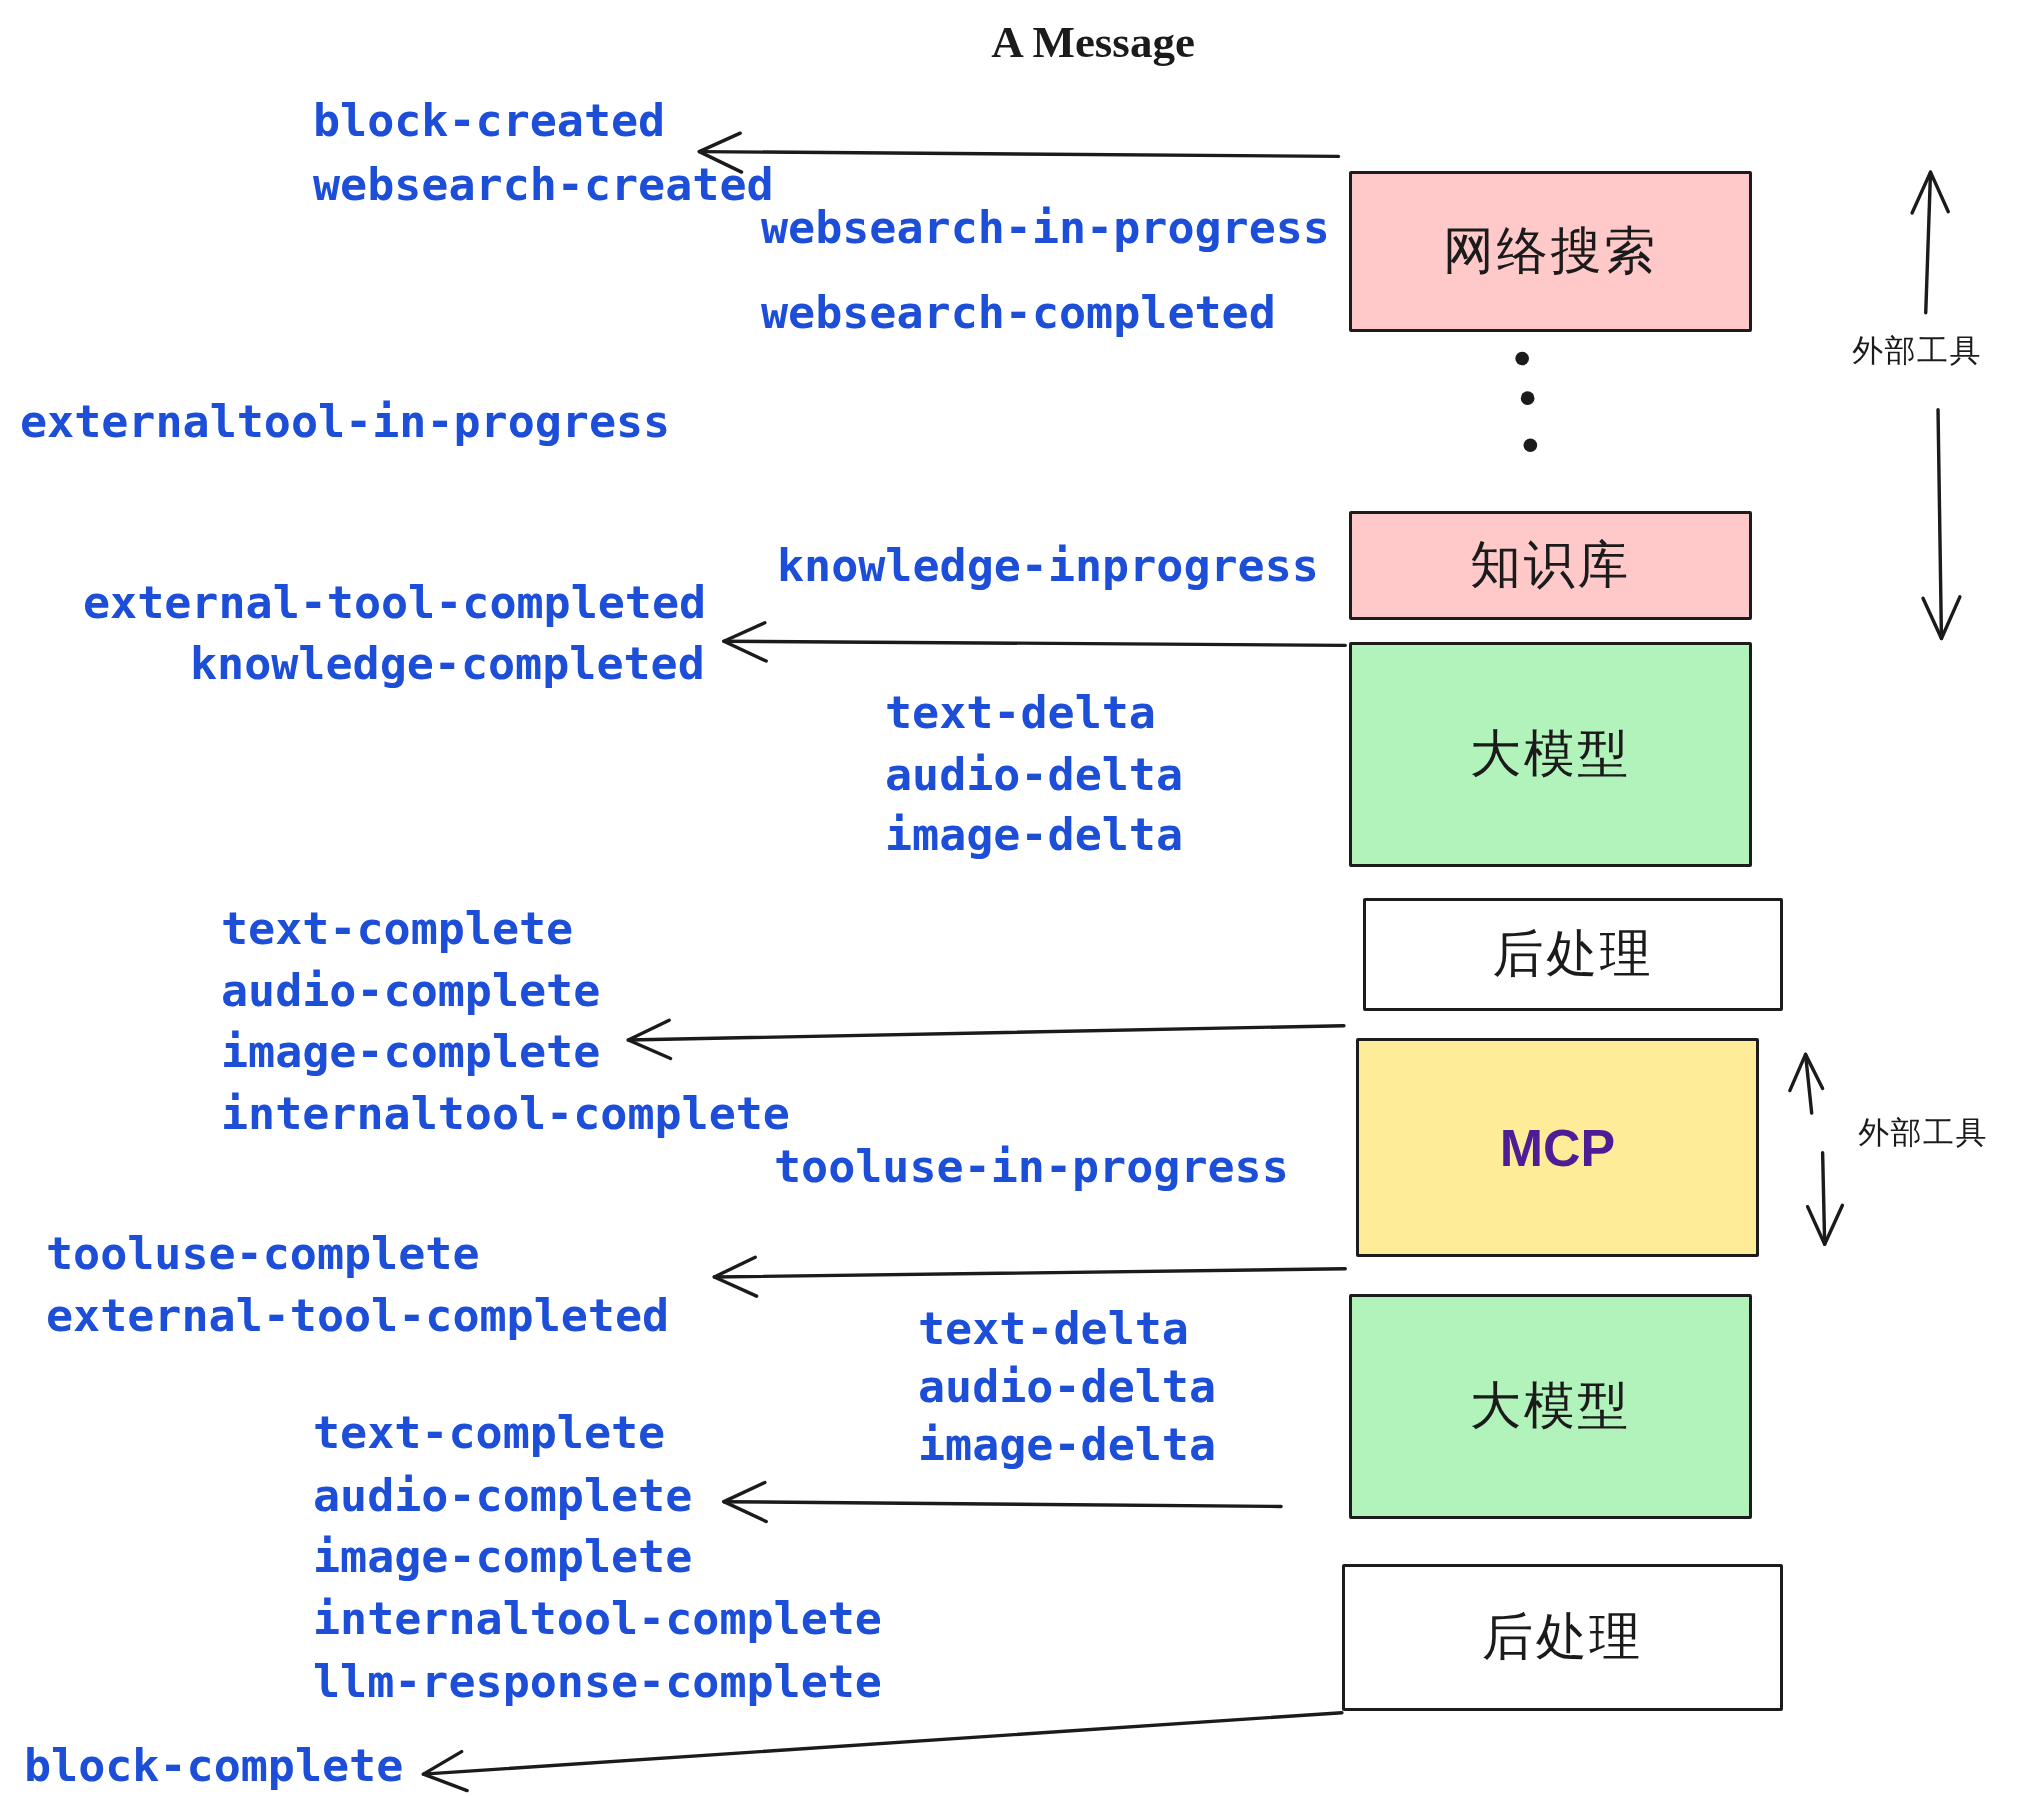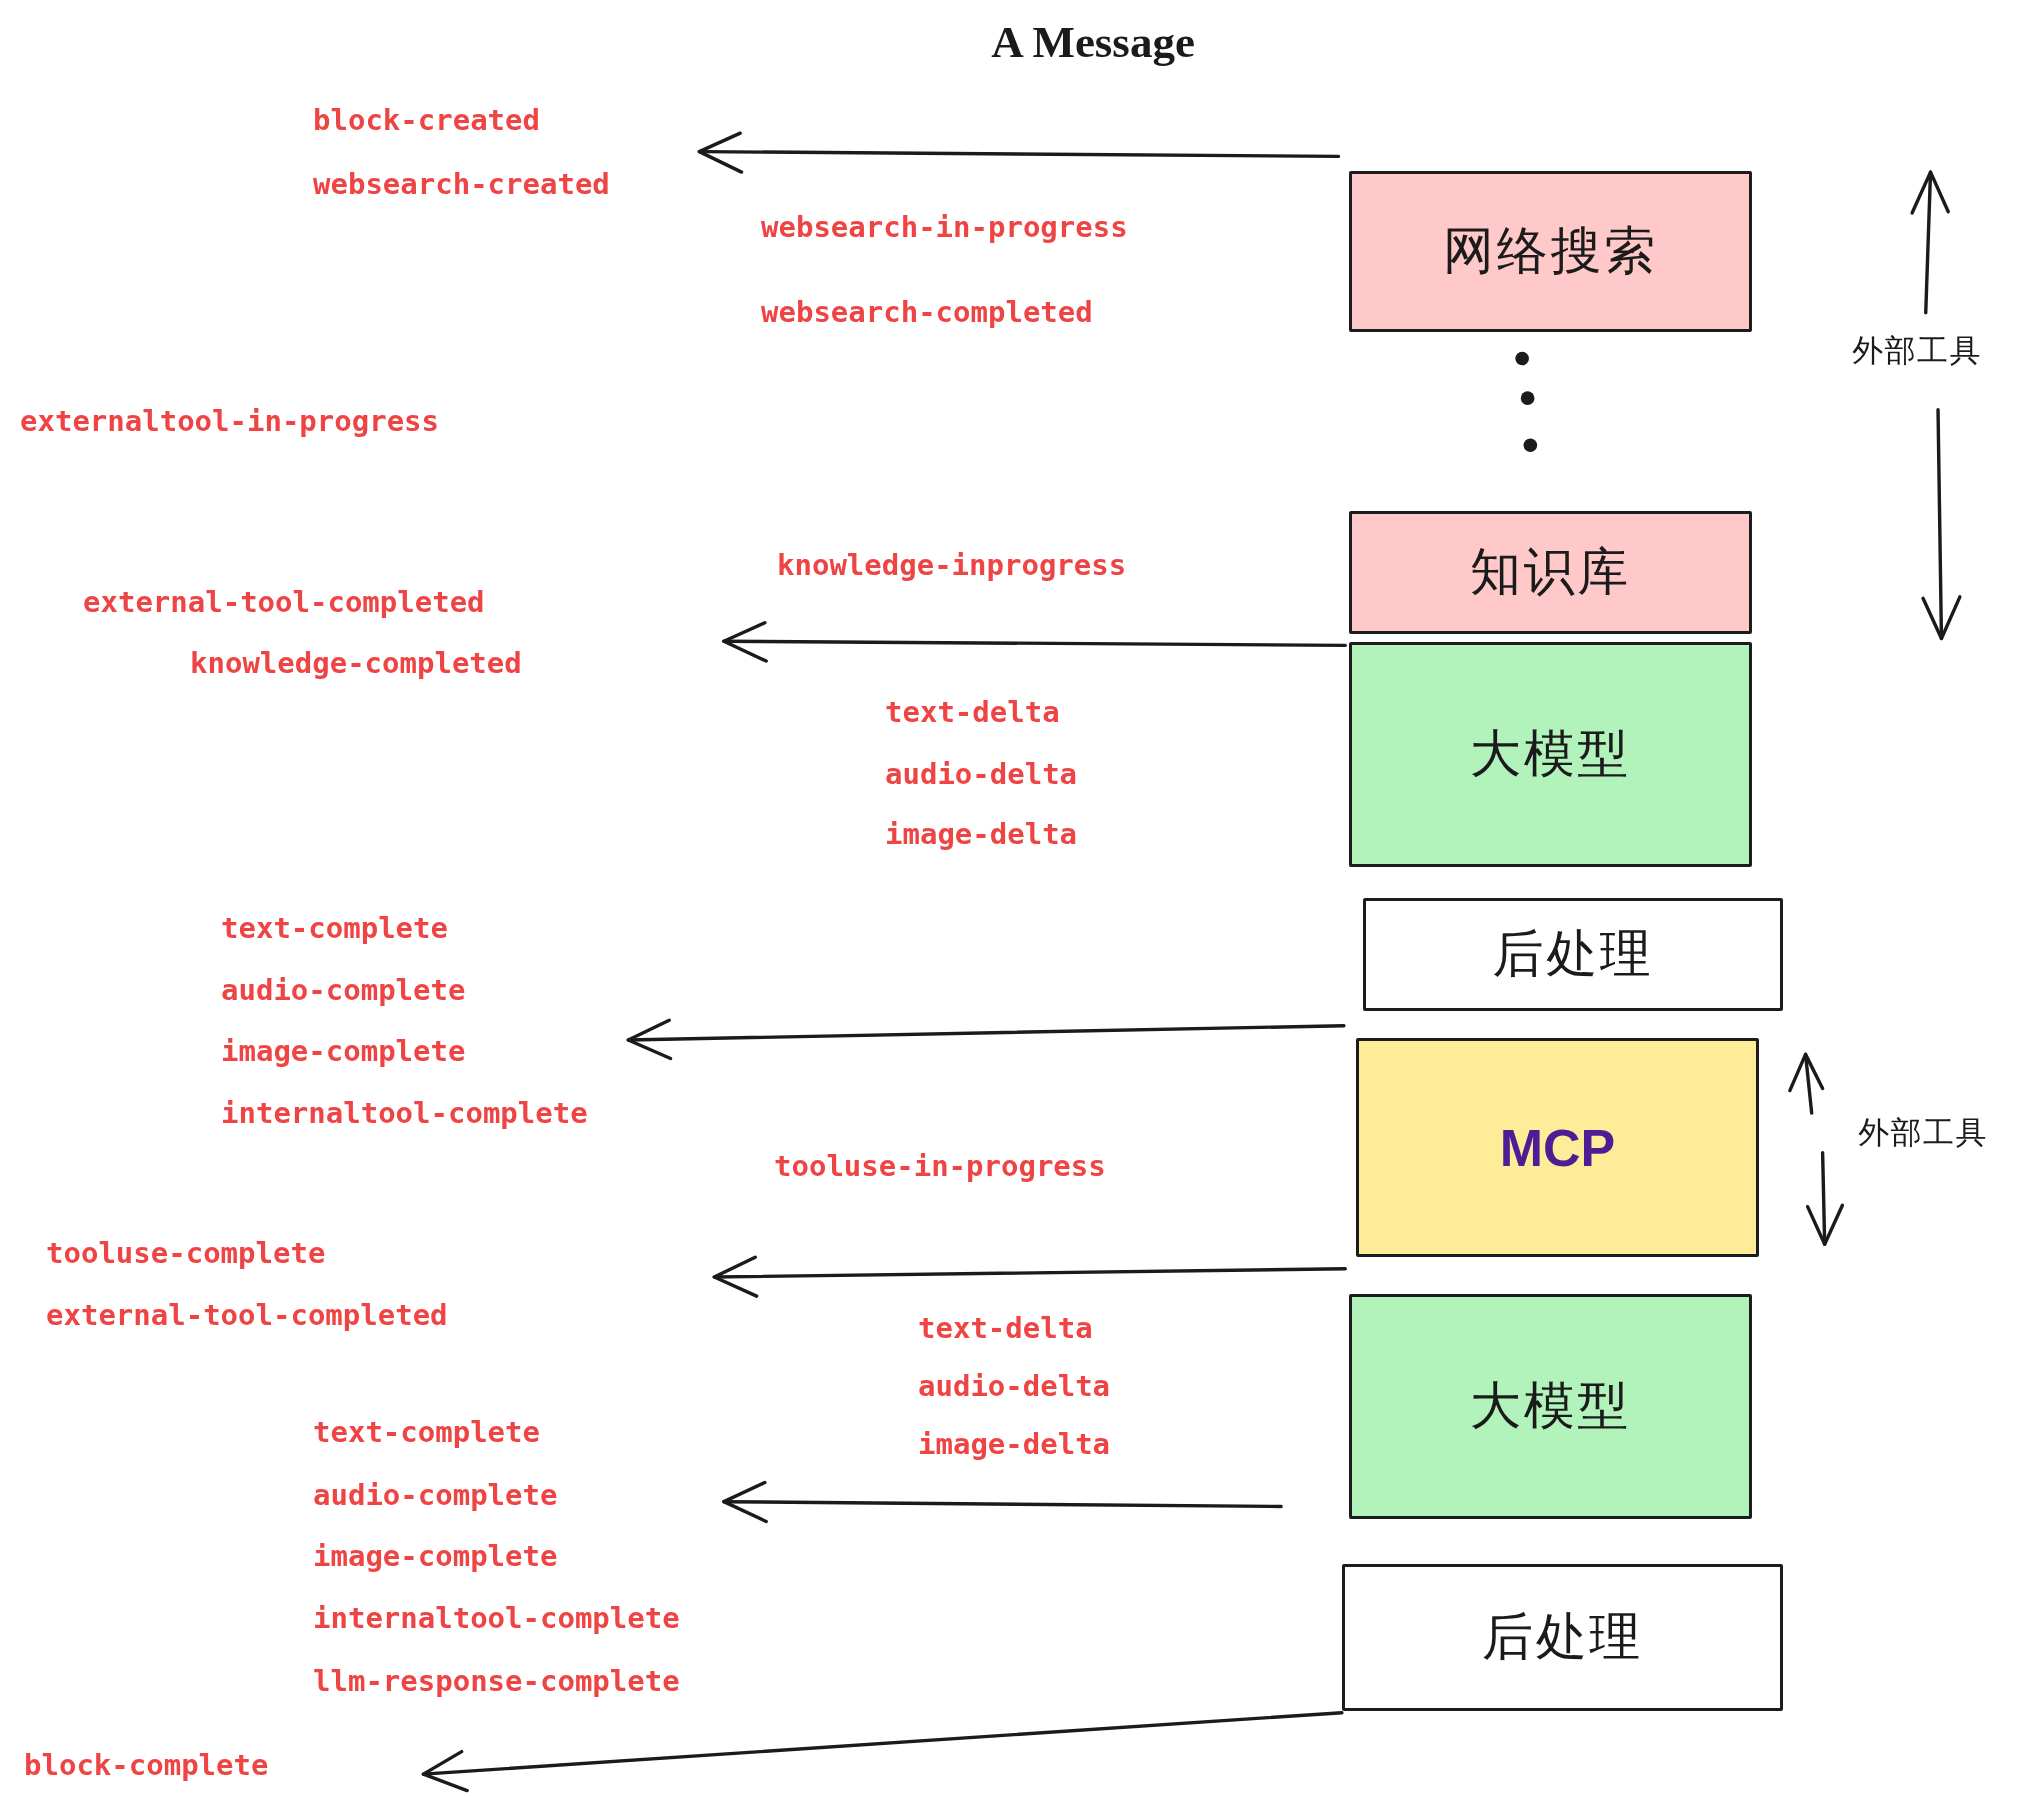--- a/index.html
+++ b/index.html
@@ -1,19 +1,19 @@
 <!DOCTYPE html>
 <html style="font-size:11px"><head>
 <meta charset="utf-8">
 <style>
   html,body{margin:0;padding:0;background:#ffffff;}
   .canvas{position:relative;width:2035px;height:1796px;background:#ffffff;overflow:hidden;
           font-family:"DejaVu Sans Mono", monospace;color:#1b1b1b;}
-  .ev{position:absolute;font-family:"DejaVu Sans Mono", monospace;font-size:29px;line-height:61px;
-      font-weight:600;white-space:nowrap;color:#ef4444;text-align:right;}
+  .ev{position:absolute;font-family:"DejaVu Sans Mono", monospace;font-size:45px;line-height:61px;
+      font-weight:600;white-space:nowrap;color:#1d4ed8;text-align:right;}
   .title{position:absolute;font-family:Liberation Serif, serif;font-size:45px;line-height:61px;
       font-weight:600;transform:translateX(-50%);white-space:nowrap;}
   .box{position:absolute;border:3.4px solid #1c1c1c;border-radius:2px;display:flex;
        align-items:center;justify-content:center;box-sizing:border-box;}
   .box .lbl{font-family:"Liberation Sans", sans-serif;font-size:51px;font-weight:500;color:#1b1b1b;
        letter-spacing:2.7px;}
   .box .lbl-mono{font-family:Liberation Sans, sans-serif;font-size:52px;font-weight:600;color:#4c1d95;}
   .cjk-note{position:absolute;font-family:"Liberation Sans", sans-serif;font-size:31px;font-weight:500;
        color:#1b1b1b;transform:translateX(-50%);white-space:nowrap;letter-spacing:1.4px;}
   svg.overlay{position:absolute;left:0;top:0;pointer-events:none;}
@@ -57,21 +57,21 @@
   <div class="ev" style="left:313px;top:1526px;">image-complete</div>
   <div class="ev" style="left:313px;top:1588px;">internaltool-complete</div>
   <div class="ev" style="left:313px;top:1651px;">llm-response-complete</div>
 
   <div class="ev" style="left:24px;top:1735px;">block-complete</div>
 
   <div class="box" style="left: 1349px; top: 171px; width: 403px; height: 161px; background-color: rgb(255, 201, 201);">
     <span class="lbl">网络搜索</span>
   </div>
 
-  <div class="box" style="left: 1349px; top: 511px; width: 403px; height: 123px; background-color: rgb(255, 201, 201);">
+  <div class="box" style="left: 1349px; top: 511px; width: 403px; height: 109px; background-color: rgb(255, 201, 201);">
     <span class="lbl">知识库</span>
   </div>
 
   <div class="box" style="left: 1349px; top: 642px; width: 403px; height: 225px; background-color: rgb(178, 242, 187);">
     <span class="lbl">大模型</span>
   </div>
 
   <div class="box" style="left: 1363px; top: 898px; width: 420px; height: 113px; background-color: rgb(255, 255, 255);">
     <span class="lbl">后处理</span>
   </div>

